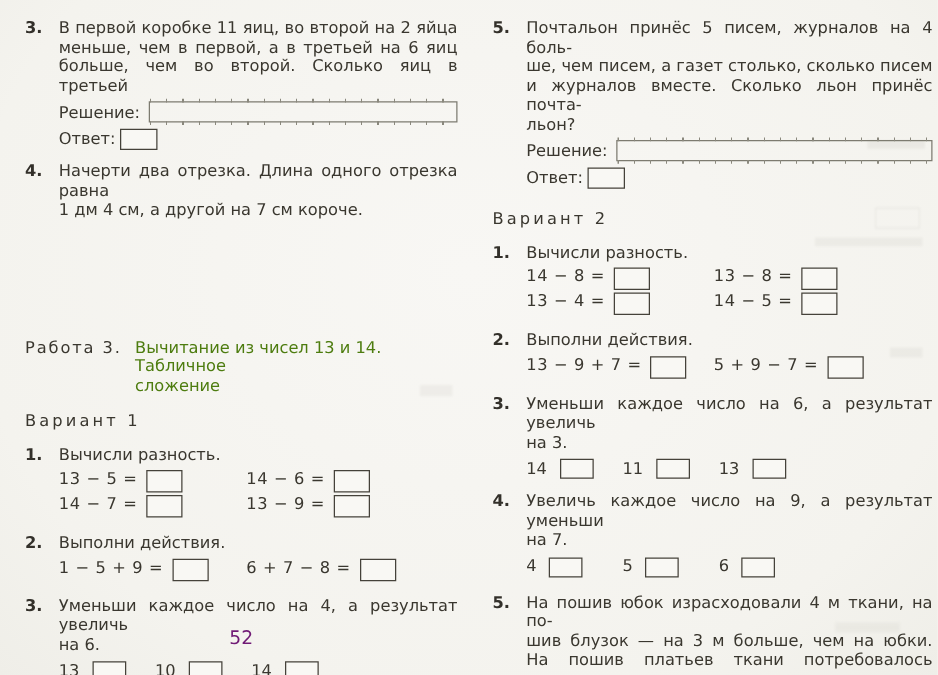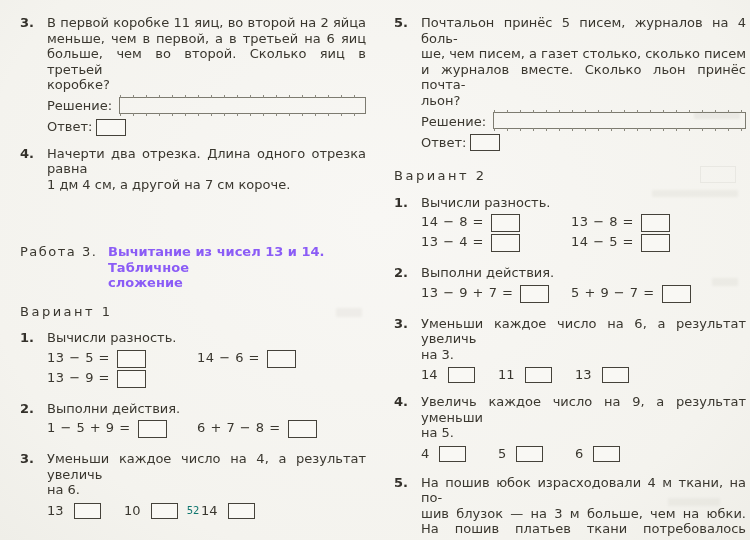--- a/index.html
+++ b/index.html
@@ -30,38 +30,38 @@
   .solgrid::before,.solgrid::after{
     content:"";position:absolute;left:0;right:0;height:3px;
     background:repeating-linear-gradient(90deg,#8a887d 0 1px,transparent 1px 13px);
   }
   .solgrid::before{top:-3px;}
   .solgrid::after{bottom:-3px;}
 
   .ansrow{display:flex;align-items:center;gap:4px;margin-top:5px;}
   .ansbox{width:28px;height:15px;border:1.6px solid #45423a;background:#f9f8f4;flex:none;}
 
-  .workrow{display:flex;margin-top:52px;justify-content:flex-end;}
+  .workrow{display:flex;margin-top:94px;justify-content:flex-end;}
   .worklabel{width:88px;flex:none;letter-spacing:1.5px;color:#3a372f;}
-  .worktitle{font-weight:700;color:#8b5cf6;}
+  .worktitle{font-weight:400;color:#4d7c0f;}
   .variant{margin-top:13px;letter-spacing:2.5px;}
 
   .tsec{margin-top:11px;}
   .ttitle{margin-bottom:4px;}
   .eqrow{display:flex;margin:2px 0;}
   .eqcell{width:150px;display:flex;align-items:flex-start;gap:7px;}
   .eqcell:last-child{width:auto;}
   .eqtext{letter-spacing:.5px;}
   .eqbox{width:27px;height:16px;border:1.5px solid #45423a;background:#f9f8f4;flex:none;}
 
   .numrow{display:flex;margin-top:5px;}
-  .numcell{width:77px;display:flex;align-items:center;gap:10px;}
+  .numcell{width:77px;display:flex;align-items:flex-end;gap:10px;}
   .numbox{width:25px;height:14px;border:1.5px solid #45423a;background:#f9f8f4;flex:none;}
 
-  .pageno{position:absolute;left:0;right:0;text-align:center;font-size:10px;color:#0f766e;}
+  .pageno{position:absolute;left:0;right:0;text-align:center;font-size:15px;color:#701a75;}
   .page-left .pageno{bottom:22px;}
   .page-right .pageno{bottom:18px;}
 
   
   .artifact{position:absolute;pointer-events:none;}
   .a1{left:694px;top:112px;width:46px;height:7px;background:#8a887d;opacity:.09;filter:blur(1px);}
   .a2{left:700px;top:166px;width:34px;height:15px;border:1px solid #8a887d;opacity:.10;filter:blur(.7px);}
   .a3{left:652px;top:190px;width:86px;height:7px;background:#8a887d;opacity:.08;filter:blur(1px);}
   .a4{left:712px;top:278px;width:26px;height:8px;background:#8a887d;opacity:.08;filter:blur(1px);}
   .a5{left:336px;top:308px;width:26px;height:9px;background:#8a887d;opacity:.08;filter:blur(1px);}
@@ -71,21 +71,20 @@
 <body>
 
 <div class="page page-left">
 
   <div class="prob" style="margin-top:15px;">
     <div class="pnum">3.</div>
     <div class="pbody">
       <div class="jl">В первой коробке 11 яиц, во второй на 2 яйца</div>
       <div class="jl">меньше, чем в первой, а в третьей на 6 яиц</div>
       <div class="jl">больше, чем во второй. Сколько яиц в третьей</div>
-      <div class="pl">коробке?</div>
       <div class="solrow">
         <span>Решение:</span>
         <span class="solgrid"></span>
       </div>
       <div class="ansrow">
         <span>Ответ:</span>
         <span class="ansbox"></span>
       </div>
     </div>
   </div>
@@ -116,20 +115,24 @@
         <div class="eqcell">
             <span class="eqtext">13 − 5 =</span>
             <span class="eqbox"></span>
           </div>
         <div class="eqcell">
             <span class="eqtext">14 − 6 =</span>
             <span class="eqbox"></span>
           </div>
       </div>
       <div class="eqrow">
+        <div class="eqcell">
+            <span class="eqtext">14 − 7 =</span>
+            <span class="eqbox"></span>
+          </div>
         <div class="eqcell">
             <span class="eqtext">13 − 9 =</span>
             <span class="eqbox"></span>
           </div>
       </div>
     </div>
   </div>
 
   <div class="prob tsec">
     <div class="pnum">2.</div>
@@ -258,21 +261,21 @@
             <span class="numbox"></span>
           </div>
       </div>
     </div>
   </div>
 
   <div class="prob tsec">
     <div class="pnum">4.</div>
     <div class="pbody">
       <div class="jl">Увеличь каждое число на 9, а результат уменьши</div>
-      <div class="pl">на 5.</div>
+      <div class="pl">на 7.</div>
       <div class="numrow">
         <div class="numcell">
             <span>4</span>
             <span class="numbox"></span>
           </div>
         <div class="numcell">
             <span>5</span>
             <span class="numbox"></span>
           </div>
         <div class="numcell">

